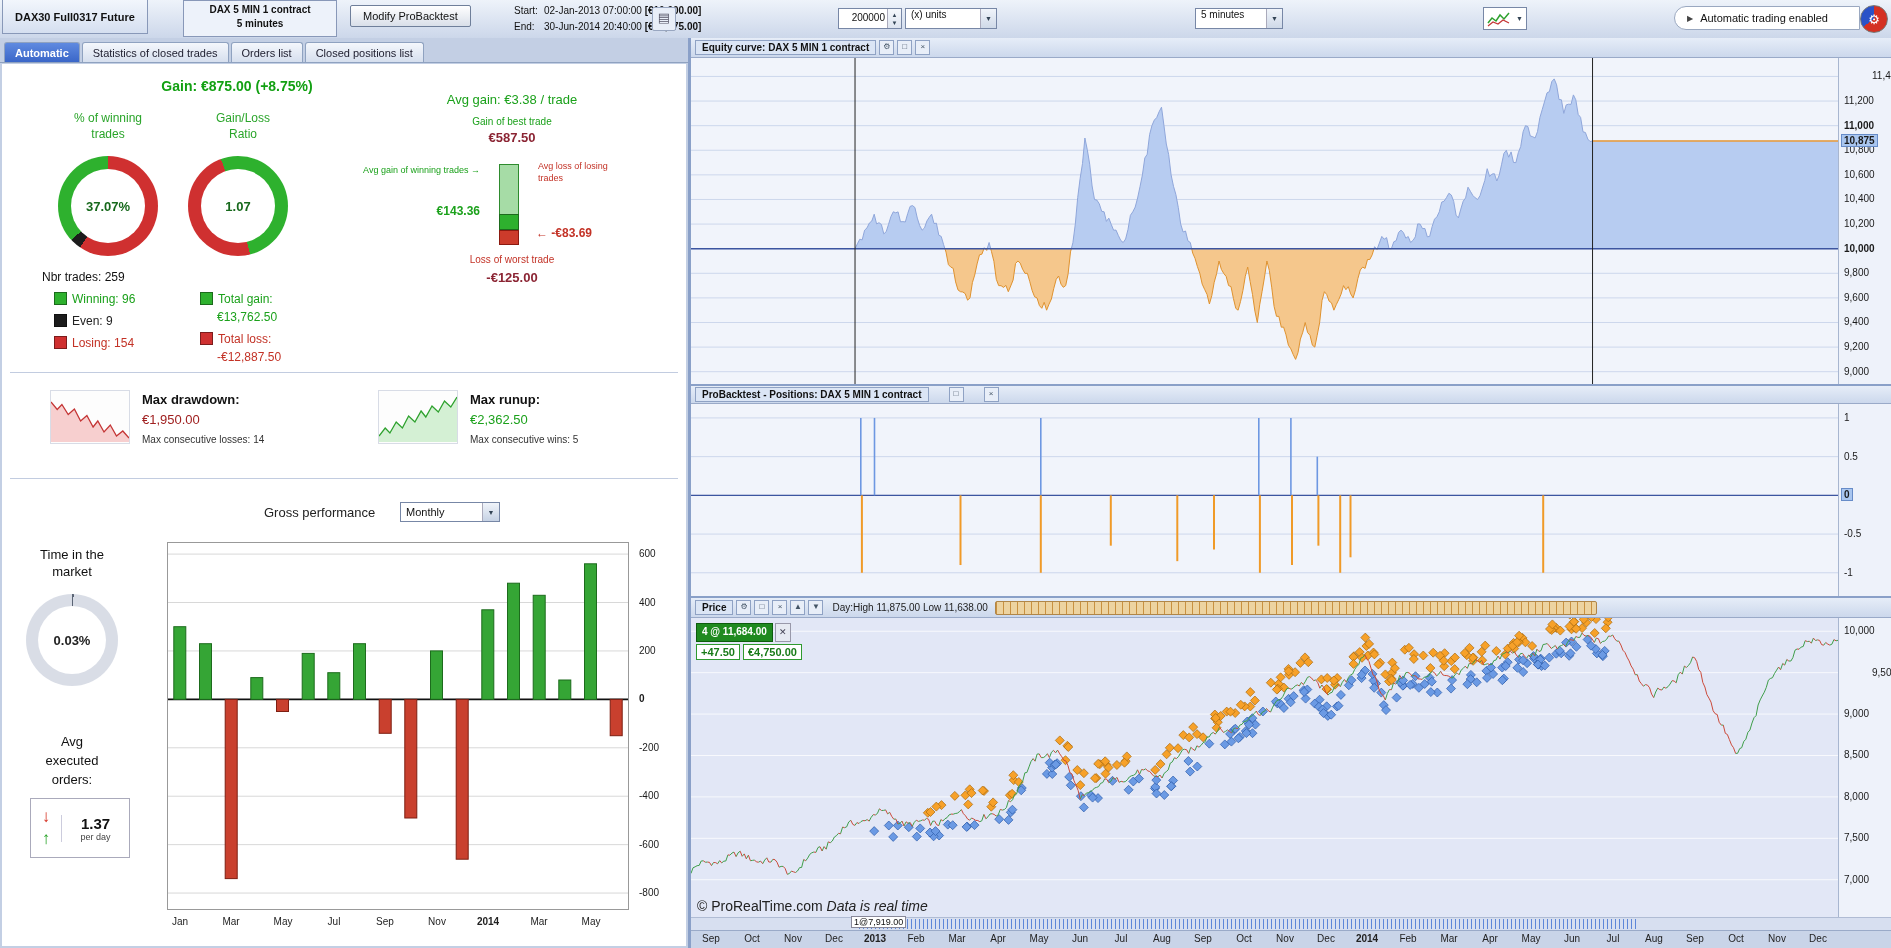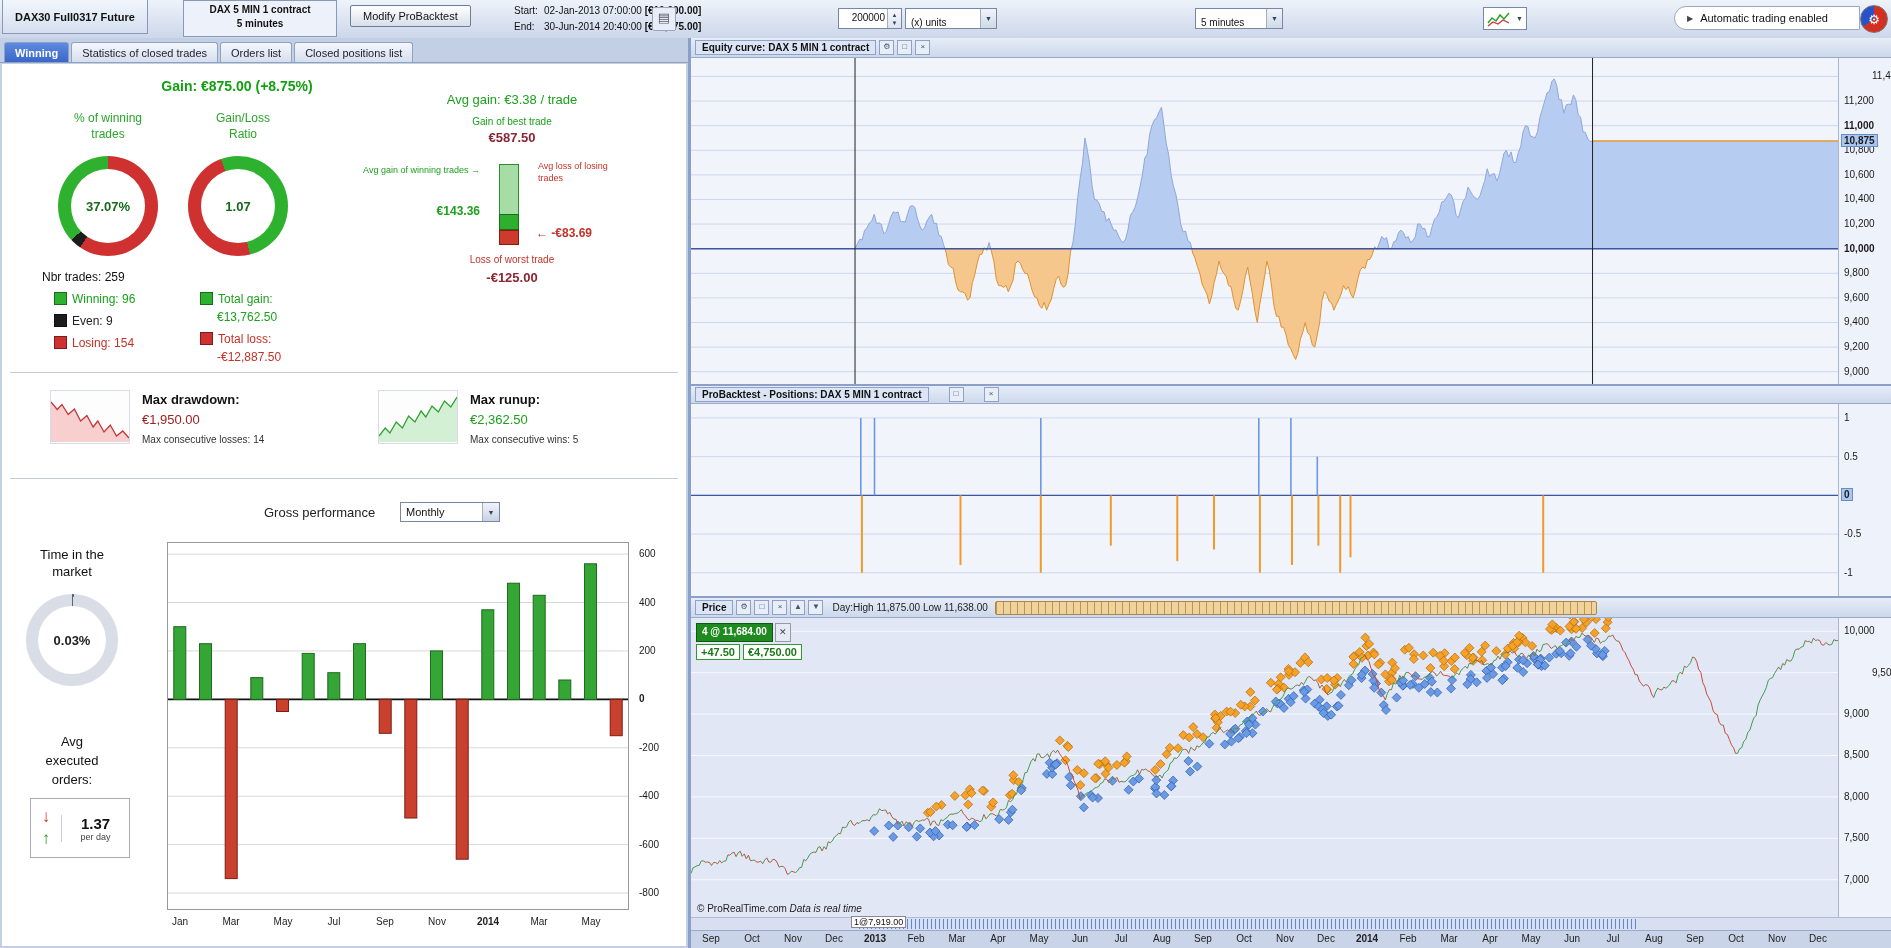--- a/index.html
+++ b/index.html
@@ -15,21 +15,21 @@
   .instr-tab{position:absolute;left:2px;top:0;height:33px;padding:0 12px;background:linear-gradient(#f2f6fc,#d5dff0);border:1px solid #8898b8;border-top:none;font-weight:bold;font-size:11px;display:flex;align-items:center;}
   .contract-box{position:absolute;left:183px;top:0;width:152px;height:33px;background:#edf2fa;border:1px solid #8898b8;text-align:center;font-size:10px;font-weight:bold;padding-top:2px;line-height:14px;}
   .modify-btn{position:absolute;left:350px;top:5px;padding:4px 12px;font-size:11px;background:linear-gradient(#ffffff,#d9dfe9);border:1px solid #6f7f9a;border-radius:2px;cursor:default;}
   .startend{position:absolute;left:514px;top:3px;font-size:10px;line-height:16px;white-space:nowrap;}
   .startend .lb{display:inline-block;width:30px;}
   .startend b{font-weight:bold;}
   .print-icon{position:absolute;left:652px;top:7px;width:22px;height:22px;border:1px solid #98a6c0;background:#e8eef8;color:#556;font-size:13px;text-align:center;line-height:20px;border-radius:2px;}
   .spin{position:absolute;left:838px;top:8px;width:64px;height:21px;background:#fff;border:1px solid #7787a6;display:flex;box-sizing:border-box;}
   .spin .val{flex:1;text-align:right;padding:3px 2px 0 0;font-size:10px;}
   .spin .arrows{width:13px;border-left:1px solid #aab;display:flex;flex-direction:column;align-items:center;justify-content:center;font-size:6px;line-height:8px;background:linear-gradient(#f5f8fc,#dde4ef);color:#345;}
-  .dd{position:absolute;top:8px;height:21px;background:#fff;border:1px solid #7787a6;display:flex;align-items:flex-end;font-size:10px;padding-left:5px;box-sizing:border-box;}
+  .dd{position:absolute;top:8px;height:21px;background:#fff;border:1px solid #7787a6;display:flex;align-items:flex-start;font-size:10px;padding-left:5px;box-sizing:border-box;}
   .dd .arr{margin-left:auto;width:15px;align-self:stretch;background:linear-gradient(#f0f4fa,#cfd9e8);border-left:1px solid #aab;display:flex;align-items:center;justify-content:center;font-size:7px;color:#345;}
   #units-dd{left:905px;width:92px;} #tf-dd{left:1195px;width:88px;}
   .chart-icon-btn{position:absolute;left:1483px;top:7px;width:44px;height:23px;background:#fff;border:1px solid #7787a6;display:flex;align-items:center;justify-content:space-between;padding:0 3px;box-sizing:border-box;}
   .auto-pill{position:absolute;left:1674px;top:6px;height:24px;width:186px;background:#fff;border:1px solid #9aa8c0;border-radius:12px 0 0 12px;display:flex;align-items:center;gap:7px;padding:0 6px 0 12px;font-size:11px;box-sizing:border-box;white-space:nowrap;}
   .auto-arrow{font-size:8px;color:#444;}
   .gear-btn{position:absolute;left:1860px;top:5px;width:26px;height:26px;border-radius:50%;background:conic-gradient(#d43022 0 65%,#2a52c8 65% 100%);border:1px solid #777;color:#fff;font-size:13px;display:flex;align-items:center;justify-content:center;}
   
   .left-panel{position:absolute;left:0;top:38px;width:688px;height:910px;background:#c3cfe4;}
   .tabs-row{height:25px;display:flex;align-items:flex-end;padding:3px 0 0 4px;gap:2px;border-bottom:1px solid #8fa2c0;box-sizing:border-box;}
   .tab{padding:4px 10px 3px;background:linear-gradient(#f4f7fc,#d6dfee);border:1px solid #8fa2c0;border-bottom:none;border-radius:3px 3px 0 0;font-size:11px;color:#223;white-space:nowrap;}
@@ -79,21 +79,21 @@
   .ylab{position:absolute;left:5px;font-size:10px;white-space:nowrap;color:#1a1a1a;}
   .ylab.b{font-weight:bold;}
   .ylab.hl{background:#a9c6ef;border:1px solid #678cc8;padding:0 2px;left:2px;font-weight:bold;}
   .day-info{font-size:10px;color:#222;margin-left:6px;white-space:nowrap;}
   .tan-strip{height:12px;width:600px;margin-left:4px;border:1px solid #b08648;background:repeating-linear-gradient(90deg,#c89040 0 1px,#edd3a0 1px 7px);border-radius:2px;}
   .pos-badge{position:absolute;left:5px;top:5px;display:flex;gap:2px;}
   .pb-main{background:#1f8a1f;color:#fff;font-size:10px;font-weight:bold;padding:2px 5px;border:1px solid #0d5c0d;}
   .pb-x{background:#e6eaf2;border:1px solid #99a;width:14px;text-align:center;font-size:9px;color:#445;line-height:17px;}
   .pnl-row{position:absolute;left:5px;top:26px;display:flex;gap:3px;}
   .pnl{background:#fff;border:1px solid #2f9a2f;color:#187a18;font-size:11px;font-weight:bold;padding:1px 4px;}
-  .copyright{position:absolute;left:6px;bottom:3px;font-size:10px;color:#222;}
+  .copyright{position:absolute;left:6px;bottom:3px;font-size:14px;color:#222;}
   .trade-strip-row{height:12px;background:#d7dff0;position:relative;border-top:1px solid #b0bcd4;}
   .trade-ticks{position:absolute;left:14%;width:65%;top:1px;bottom:1px;background:repeating-linear-gradient(90deg,#5d86d8 0 1px,transparent 1px 4px);}
   .order-marker{position:absolute;left:160px;top:-2px;background:#fff;border:1px solid #889;font-size:9px;padding:0 2px;white-space:nowrap;z-index:2;}
   #price-xlabels{height:18px;background:#c9d4e8;position:relative;border-top:1px solid #9aaac8;}
   #price-xlabels span{position:absolute;width:28px;text-align:center;font-size:10px;top:2px;color:#222;}
 </style>
 </head>
 <body>
 
 <div class="app">
@@ -137,21 +137,21 @@
     </div>
     <div class="auto-pill">
       <span class="auto-arrow">▶</span>
       <span>Automatic trading enabled</span>
     </div>
     <div class="gear-btn">⚙</div>
   </div>
 
   <div class="left-panel">
     <div class="tabs-row">
-      <div class="tab active">Winning</div>
+      <div class="tab active">Automatic</div>
       <div class="tab">Statistics of closed trades</div>
       <div class="tab">Orders list</div>
       <div class="tab">Closed positions list</div>
     </div>
     <div class="content">
 
       <div class="abs ctr gain-summary">Gain: €875.00 (+8.75%)</div>
 
       <div class="abs ctr donut-title" style="left:36px;top:46px;width:140px;">
         <div>% of winning</div>

